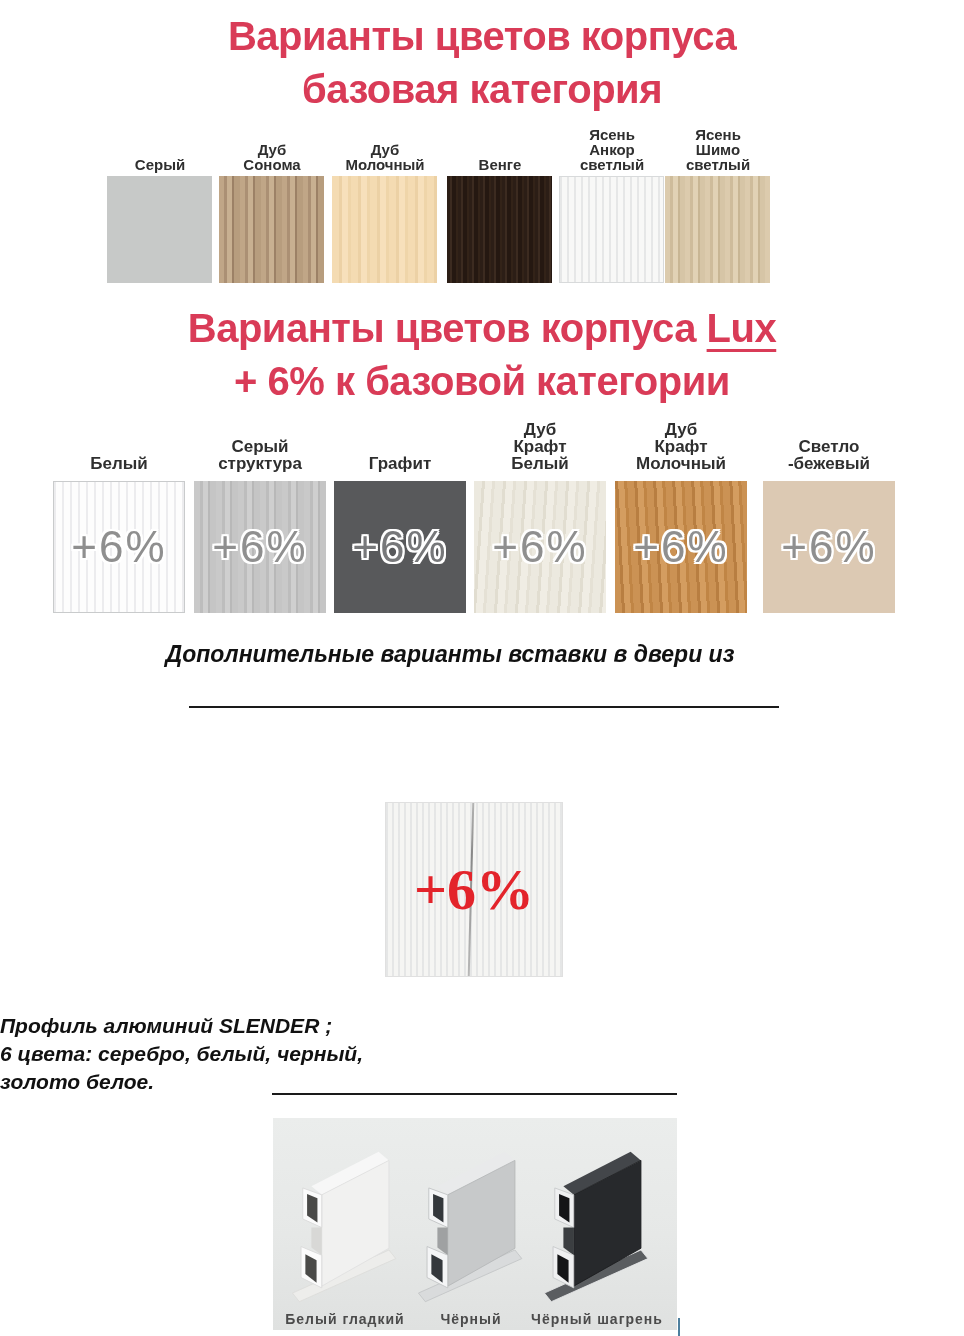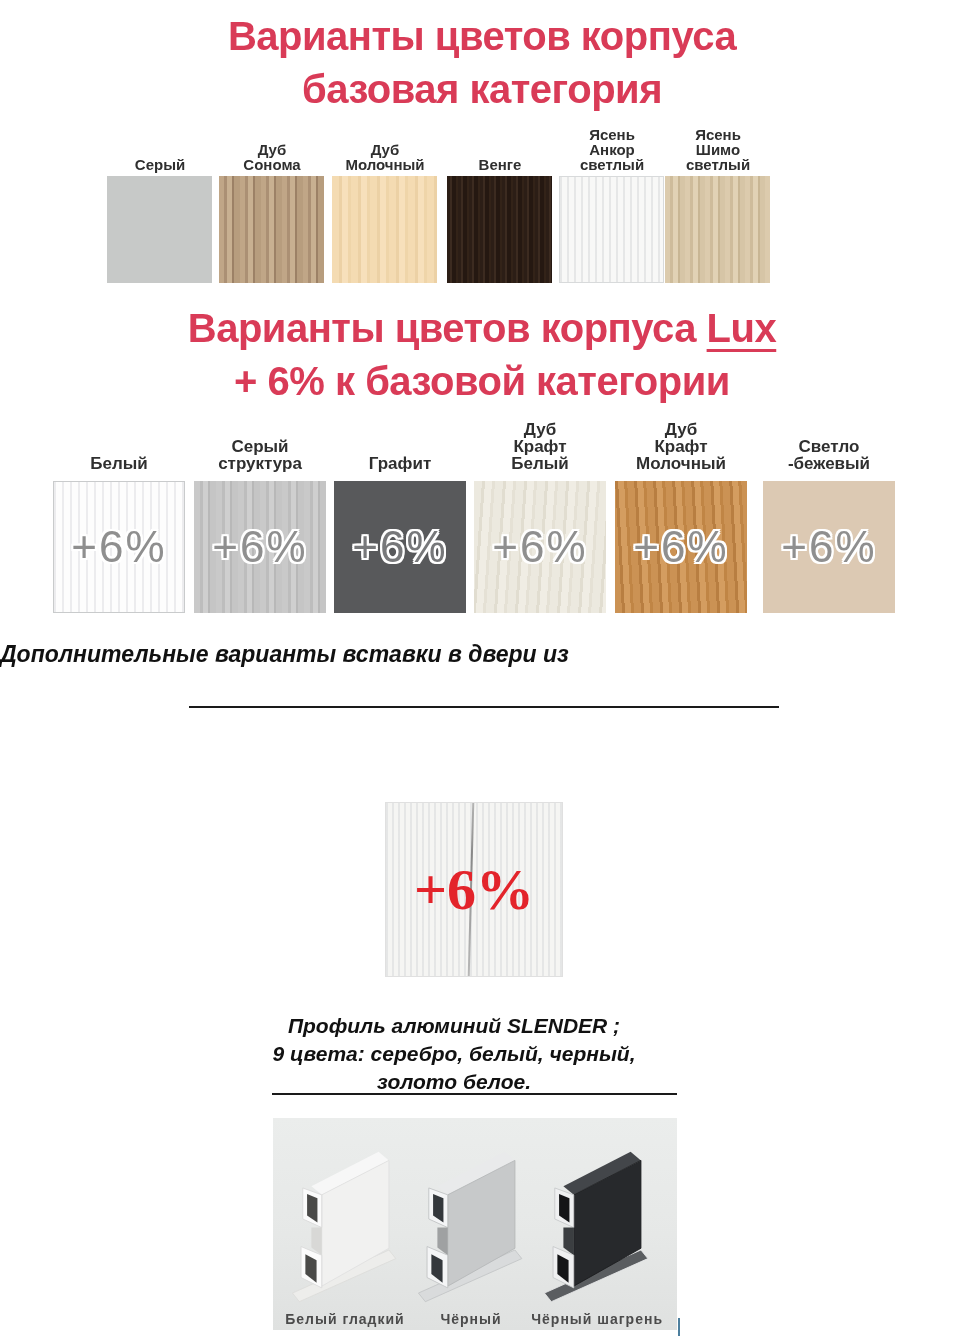--- a/index.html
+++ b/index.html
@@ -45,21 +45,21 @@
   .t-beige{background:#dcc9b3;}
   
   .plus6{
     position:absolute;inset:0;display:flex;align-items:center;justify-content:center;
     font-size:44px;font-weight:400;letter-spacing:2px;color:#8f8f8f;
     text-shadow:-2px -2px 0 #fff,2px -2px 0 #fff,-2px 2px 0 #fff,2px 2px 0 #fff,
                 0 2px 0 #fff,0 -2px 0 #fff,2px 0 0 #fff,-2px 0 0 #fff;
   }
   
   .h-ins{
-    position:absolute;left:0;width:900px;color:#111111;
+    position:absolute;left:0;width:900px;text-align:center;color:#111111;
     font-style:italic;font-weight:700;font-size:23px;line-height:28px;
   }
   .rule{position:absolute;height:2px;background:#1a1a1a;}
   .h-elza{
     position:absolute;left:0;width:948px;text-align:center;color:#1a1a1a;
     font-weight:700;font-size:26px;
   }
   .t-elza{
     background:repeating-linear-gradient(90deg,rgba(213,215,217,.5) 0 2px,rgba(255,255,255,0) 2px 6px),#f5f5f3;
     border:1px solid #e0e0e0;
@@ -68,21 +68,21 @@
     position:absolute;left:48%;top:0;bottom:0;width:2px;opacity:.8;
     transform:skewX(-1.5deg);
     background:linear-gradient(180deg,#a3a3a3,#6f6f6f 30%,#8c8c8c 60%,#a8a8a8);
   }
   .plus6-red{
     position:absolute;inset:0;display:flex;align-items:center;justify-content:center;
     font-family:"Liberation Serif",serif;font-weight:700;font-size:58px;color:#e3242b;
   }
   
   .h-prof{
-    position:absolute;left:0;width:908px;text-align:center;color:#111111;
+    position:absolute;left:0;width:908px;text-align:left;color:#111111;
     font-style:italic;font-weight:700;font-size:21px;line-height:28px;
   }
   .pimg{
     position:absolute;left:273px;top:1118px;width:404px;height:212px;
     background:linear-gradient(180deg,#ebedec 0%,#e6e8e7 55%,#dfe1e0 100%);
   }
   .prof{position:absolute;top:14px;width:112px;height:186px;}
   .prof svg{width:100%;height:100%;}
   .plabel{
     position:absolute;top:193px;width:132px;text-align:center;
@@ -196,21 +196,21 @@
   <div class="rule" style="left:189px;top:706px;width:590px;"></div>
 
 
   <div class="sw t-elza" style="left:385px;top:802px;width:178px;height:175px;">
     <div class="elza-crack"></div>
     <div class="plus6-red">+6%</div>
   </div>
 
   <div class="h-prof" style="top:1012px;">
     <div>Профиль алюминий SLENDER ;</div>
-    <div>9 цвета: серебро, белый, черный,</div>
+    <div>6 цвета: серебро, белый, черный,</div>
     <div>золото белое.</div>
   </div>
   <div class="rule" style="left:272px;top:1093px;width:405px;"></div>
 
   <div class="pimg">
 
     <div class="prof white" style="left:16px;">
       <svg viewBox="0 0 130 210">
         <polygon class="p-foot" points="4,184 116,134 124,144 12,194"></polygon>
         <polygon class="p-top" points="26,60 104,20 116,30 38,70"></polygon>
@@ -242,18 +242,18 @@
         <polygon class="p-cut" points="16,62 38,70 38,108 16,98"></polygon>
         <polygon class="p-dark" points="21,69 33,74 33,102 21,94"></polygon>
         <polygon class="p-web" points="26,108 38,108 38,140 26,131"></polygon>
         <polygon class="p-cut" points="14,130 38,140 38,178 14,166"></polygon>
         <polygon class="p-dark" points="19,139 32,146 32,172 19,162"></polygon>
       </svg>
     </div>
 
     <div class="plabel" style="left:6px;">Белый гладкий</div>
     <div class="plabel" style="left:132px;">Чёрный</div>
-    <div class="plabel" style="left:258px;text-align:right;">Чёрный шагрень</div>
+    <div class="plabel" style="left:258px;">Чёрный шагрень</div>
   </div>
 
   <div class="teal-line"></div>
 
 </div>
 
 </body></html>

